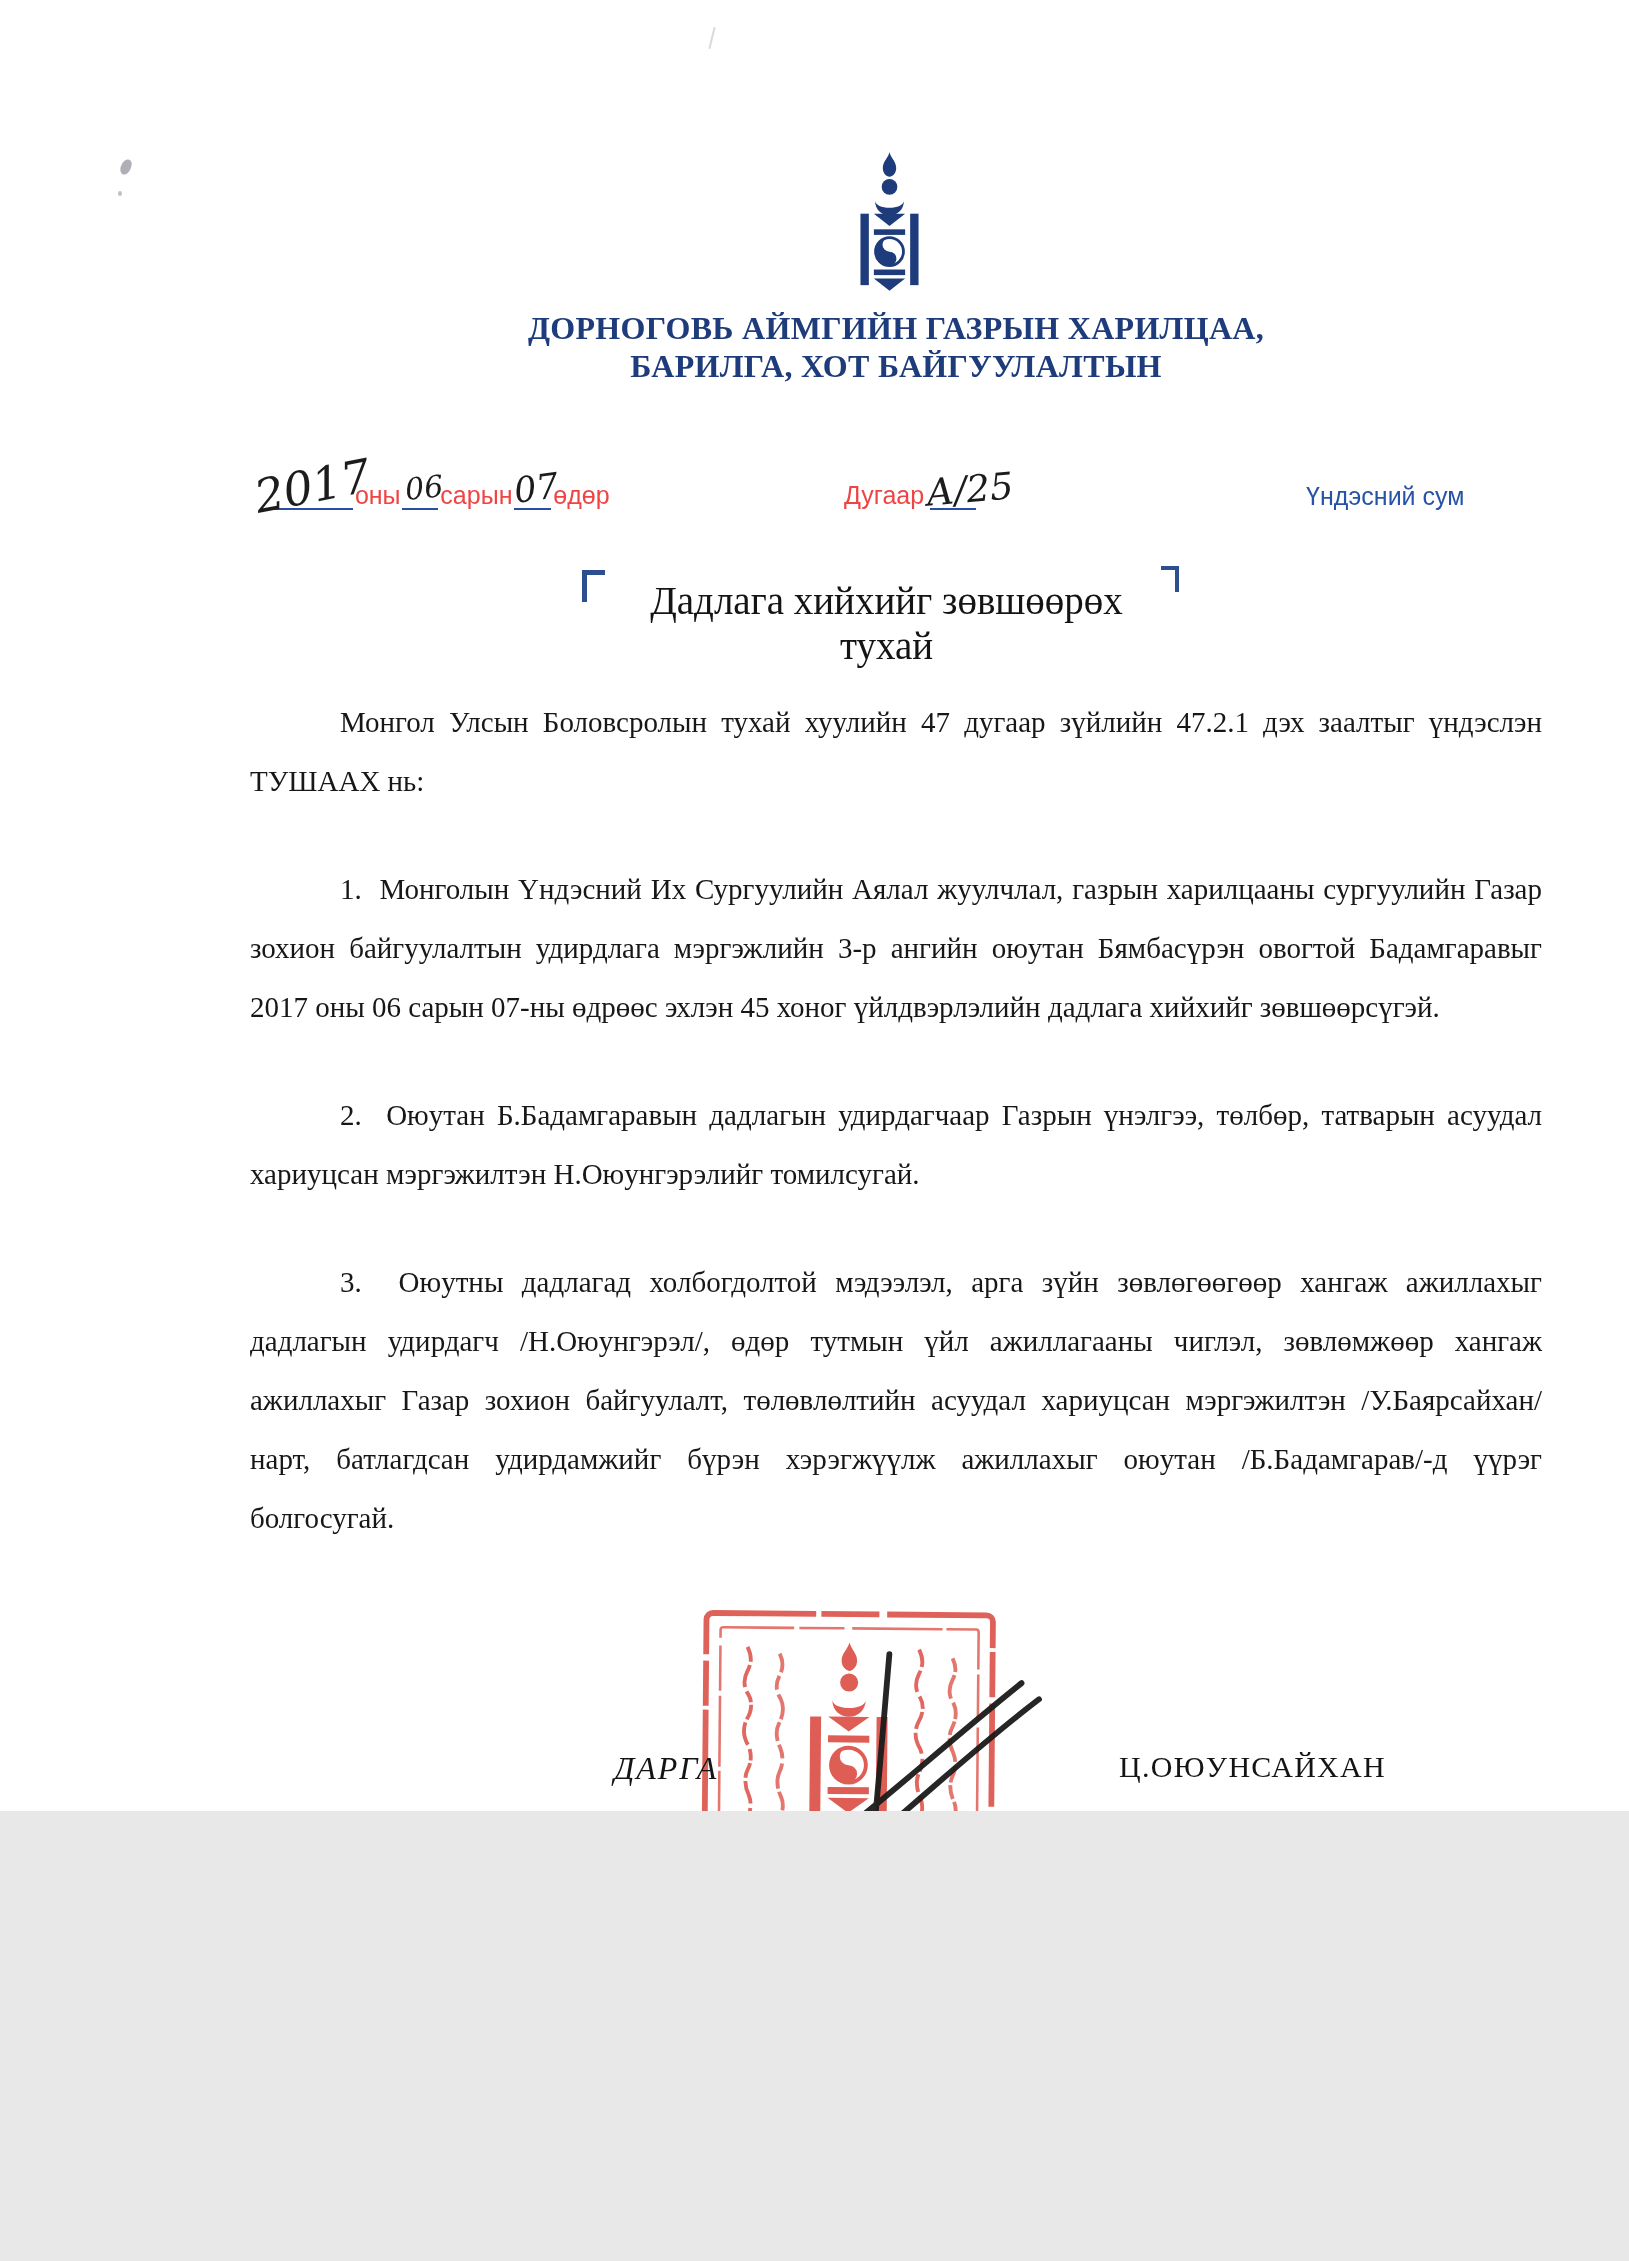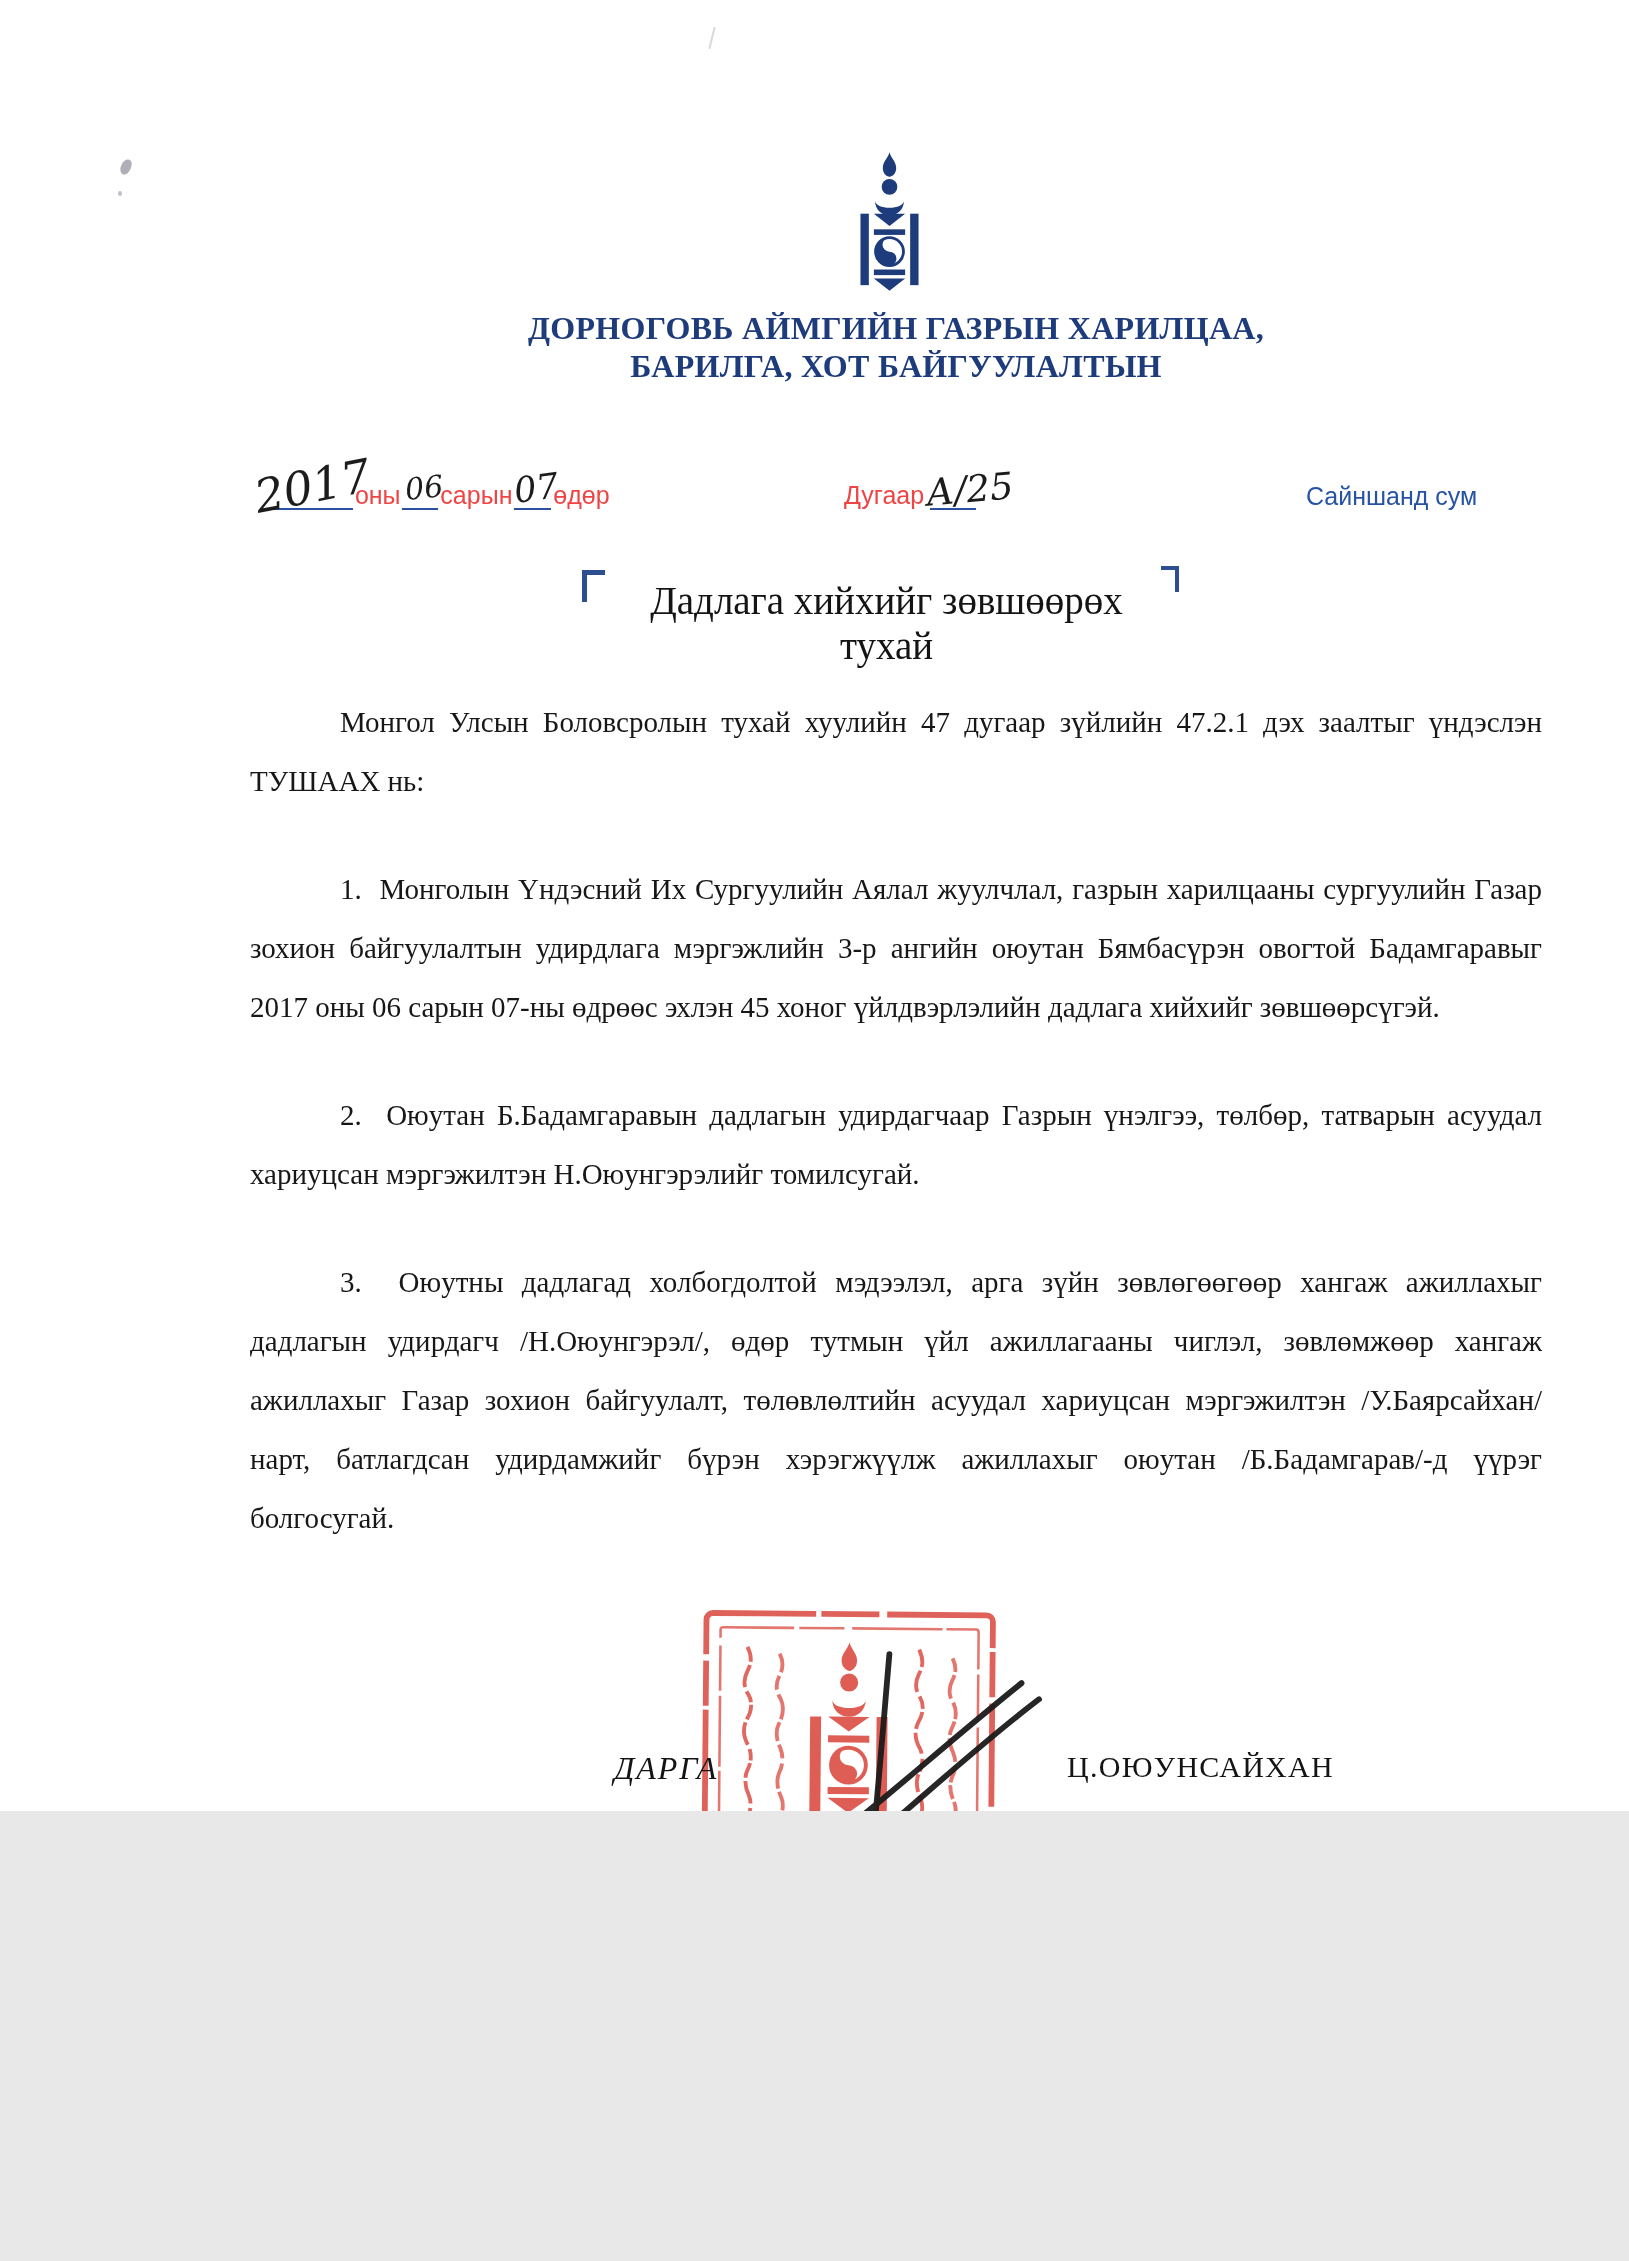--- a/index.html
+++ b/index.html
@@ -55,21 +55,21 @@
 
   
   .body-text{position:absolute;left:250px;top:693px;width:1296px;
     font-size:29px;line-height:59px;text-align:justify;color:#171717;}
   .body-text p{margin:0 4px 49px 0;text-indent:90px;}
 
   
   .seal{position:absolute;left:700px;top:1609px;width:297px;height:300px;transform:rotate(.5deg);z-index:2;}
   .signature{position:absolute;left:696px;top:1638px;width:361px;height:303px;z-index:3;}
   .sig-title{position:absolute;left:614px;top:1750px;font-size:32px;letter-spacing:1.9px;color:#141414;z-index:4;font-style:italic;}
-  .sig-name{position:absolute;left:1067px;top:1750px;font-size:30px;letter-spacing:1.3px;color:#141414;z-index:4;}
+  .sig-name{position:absolute;left:1119px;top:1750px;font-size:30px;letter-spacing:1.3px;color:#141414;z-index:4;}
 
   
   .file-path{position:absolute;left:1358px;top:2121px;font-size:22.6px;color:#121212;}
   .stamp-number{position:absolute;left:1362px;top:2148px;
     font-family:"DejaVu Sans Mono",monospace;font-weight:bold;font-size:41px;
     letter-spacing:5.8px;color:#d2342a;opacity:.9;transform:rotate(-1deg);}
 </style>
 </head>
 <body>
 
@@ -117,21 +117,21 @@
     <span class="blue-label">өдөр</span>
   </div>
 
   <div class="meta-group number-group">
     <span class="blue-label">Дугаар</span>
     <span class="blank number">
         <span class="hand hand-number">А/25</span>
       </span>
   </div>
 
-  <div class="location">Сайншанд сум</div>
+  <div class="location">Үндэсний сум</div>
 
   <div class="bracket-left"></div>
   <div class="bracket-right"></div>
   <div class="subject">Дадлага хийхийг зөвшөөрөх тухай</div>
 
   <div class="body-text">
     <p>Монгол Улсын Боловсролын тухай хуулийн 47 дугаар зүйлийн 47.2.1 дэх заалтыг үндэслэн ТУШААХ нь:</p>
     <p>1.&nbsp; Монголын Үндэсний Их Сургуулийн Аялал жуулчлал, газрын харилцааны сургуулийн Газар зохион байгуулалтын удирдлага мэргэжлийн 3-р ангийн оюутан Бямбасүрэн овогтой Бадамгаравыг 2017 оны 06 сарын 07-ны өдрөөс эхлэн 45 хоног үйлдвэрлэлийн дадлага хийхийг зөвшөөрсүгэй.</p>
     <p>2.&nbsp; Оюутан Б.Бадамгаравын дадлагын удирдагчаар Газрын үнэлгээ, төлбөр, татварын асуудал хариуцсан мэргэжилтэн Н.Оюунгэрэлийг томилсугай.</p>
     <p>3.&nbsp; Оюутны дадлагад холбогдолтой мэдээлэл, арга зүйн зөвлөгөөгөөр хангаж ажиллахыг дадлагын удирдагч /Н.Оюунгэрэл/, өдөр тутмын үйл ажиллагааны чиглэл, зөвлөмжөөр хангаж ажиллахыг Газар зохион байгуулалт, төлөвлөлтийн асуудал хариуцсан мэргэжилтэн /У.Баярсайхан/ нарт, батлагдсан удирдамжийг бүрэн хэрэгжүүлж ажиллахыг оюутан /Б.Бадамгарав/-д үүрэг болгосугай.</p>

